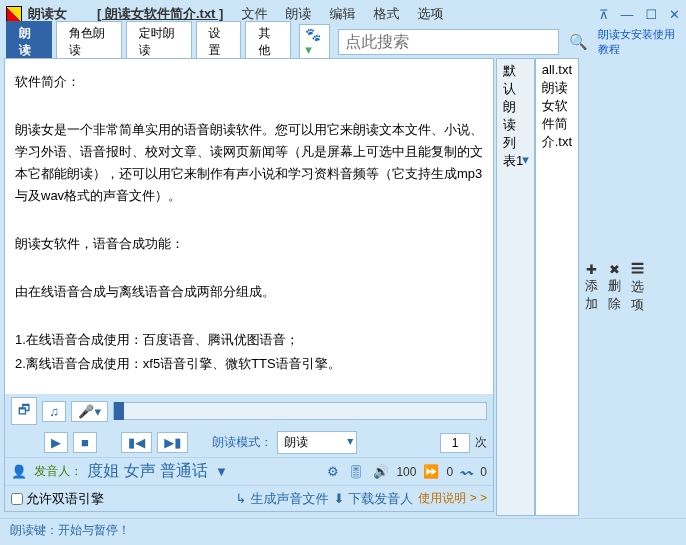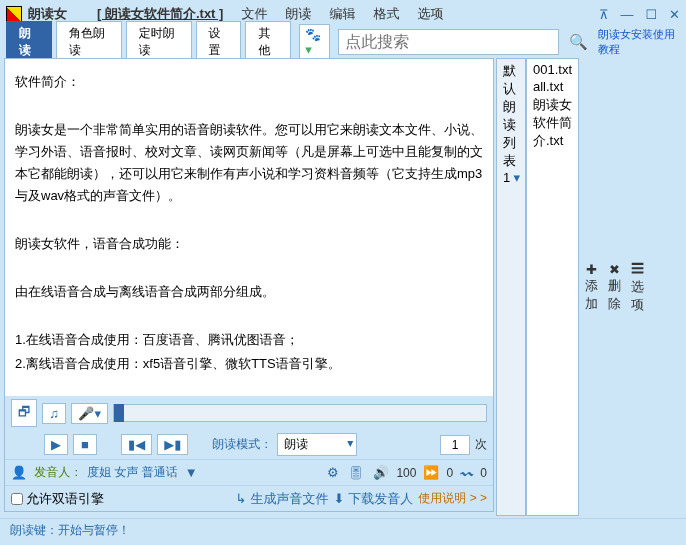--- a/index.html
+++ b/index.html
@@ -27,21 +27,21 @@
 .ctrl-row { display: flex; align-items: center; padding: 3px 6px; gap: 5px; min-height: 26px; }
 .ctrl-btn { border: 1px solid #9bbedb; padding: 2px 6px; background: #fff; cursor: pointer; color: #2a6aa8; font-size: 13px; min-width: 24px; text-align: center; }
 .seek { flex: 1; height: 18px; background: #e8f0f8; border: 1px solid #9bbedb; position: relative; }
 .seek-thumb { position: absolute; left: 0; top: -1px; width: 10px; height: 18px; background: #3064a7; }
 .mode-label { color: #2a6aa8; font-size: 12px; }
 .select { border: 1px solid #9bbedb; padding: 2px 16px 2px 6px; background: #fff; font-size: 12px; position: relative; min-width: 80px; }
 .select::after { content: "▾"; position: absolute; right: 3px; color: #2a6aa8; }
 .num-input { width: 30px; border: 1px solid #9bbedb; padding: 2px; text-align: center; font-size: 12px; }
 .voice-icon { color: #2a6aa8; margin-right: 2px; }
 .voice-label { color: #4d7c0f; font-size: 12px; }
-.voice-select { color: #2a6aa8; font-size: 12px; }
+.voice-select { color: #2a6aa8; font-size: 16px; }
 .small-icon { color: #2a6aa8; cursor: pointer; font-size: 13px; padding: 0 2px; }
 .val { color: #333; font-size: 12px; }
 .chk { display: flex; align-items: center; gap: 3px; font-size: 12px; }
 .chk input { width: 12px; height: 12px; }
 .link-btn { color: #2a6aa8; cursor: pointer; font-size: 12px; display: flex; align-items: center; gap: 4px; }
 .usage { color: #c07000; cursor: pointer; font-size: 12px; }
 .right-pane { width: 154px; margin: 2px 4px 2px 2px; display: flex; flex-direction: row; }
 .rp-select { border: 1px solid #9bbedb; padding: 3px 6px; background: #e8f0f8; position: relative; font-size: 13px; }
 .rp-select::after { content: "▾"; position: absolute; right: 5px; color: #2a6aa8; }
 .file-list { flex: 1; border: 1px solid #9bbedb; background: #fff; padding: 2px 4px; font-family: SimSun, monospace; font-size: 14px; }
@@ -147,21 +147,20 @@
             <span>下载发音人</span>
           </span>
         <span class="usage">使用说明  &gt; &gt;</span>
       </div>
     </div>
   </div>
 
   <div class="right-pane">
     <div class="rp-select">默认朗读列表1</div>
     <div class="file-list">
-      <div class="file-item">001.txt</div>
       <div class="file-item">all.txt</div>
       <div class="file-item">朗读女软件简介.txt</div>
     </div>
     <div class="rp-bottom">
       <span>✚ <span>添加</span></span>
       <span>✖ <span>删除</span></span>
       <span>☰ <span>选项</span></span>
     </div>
   </div>
 </div>

